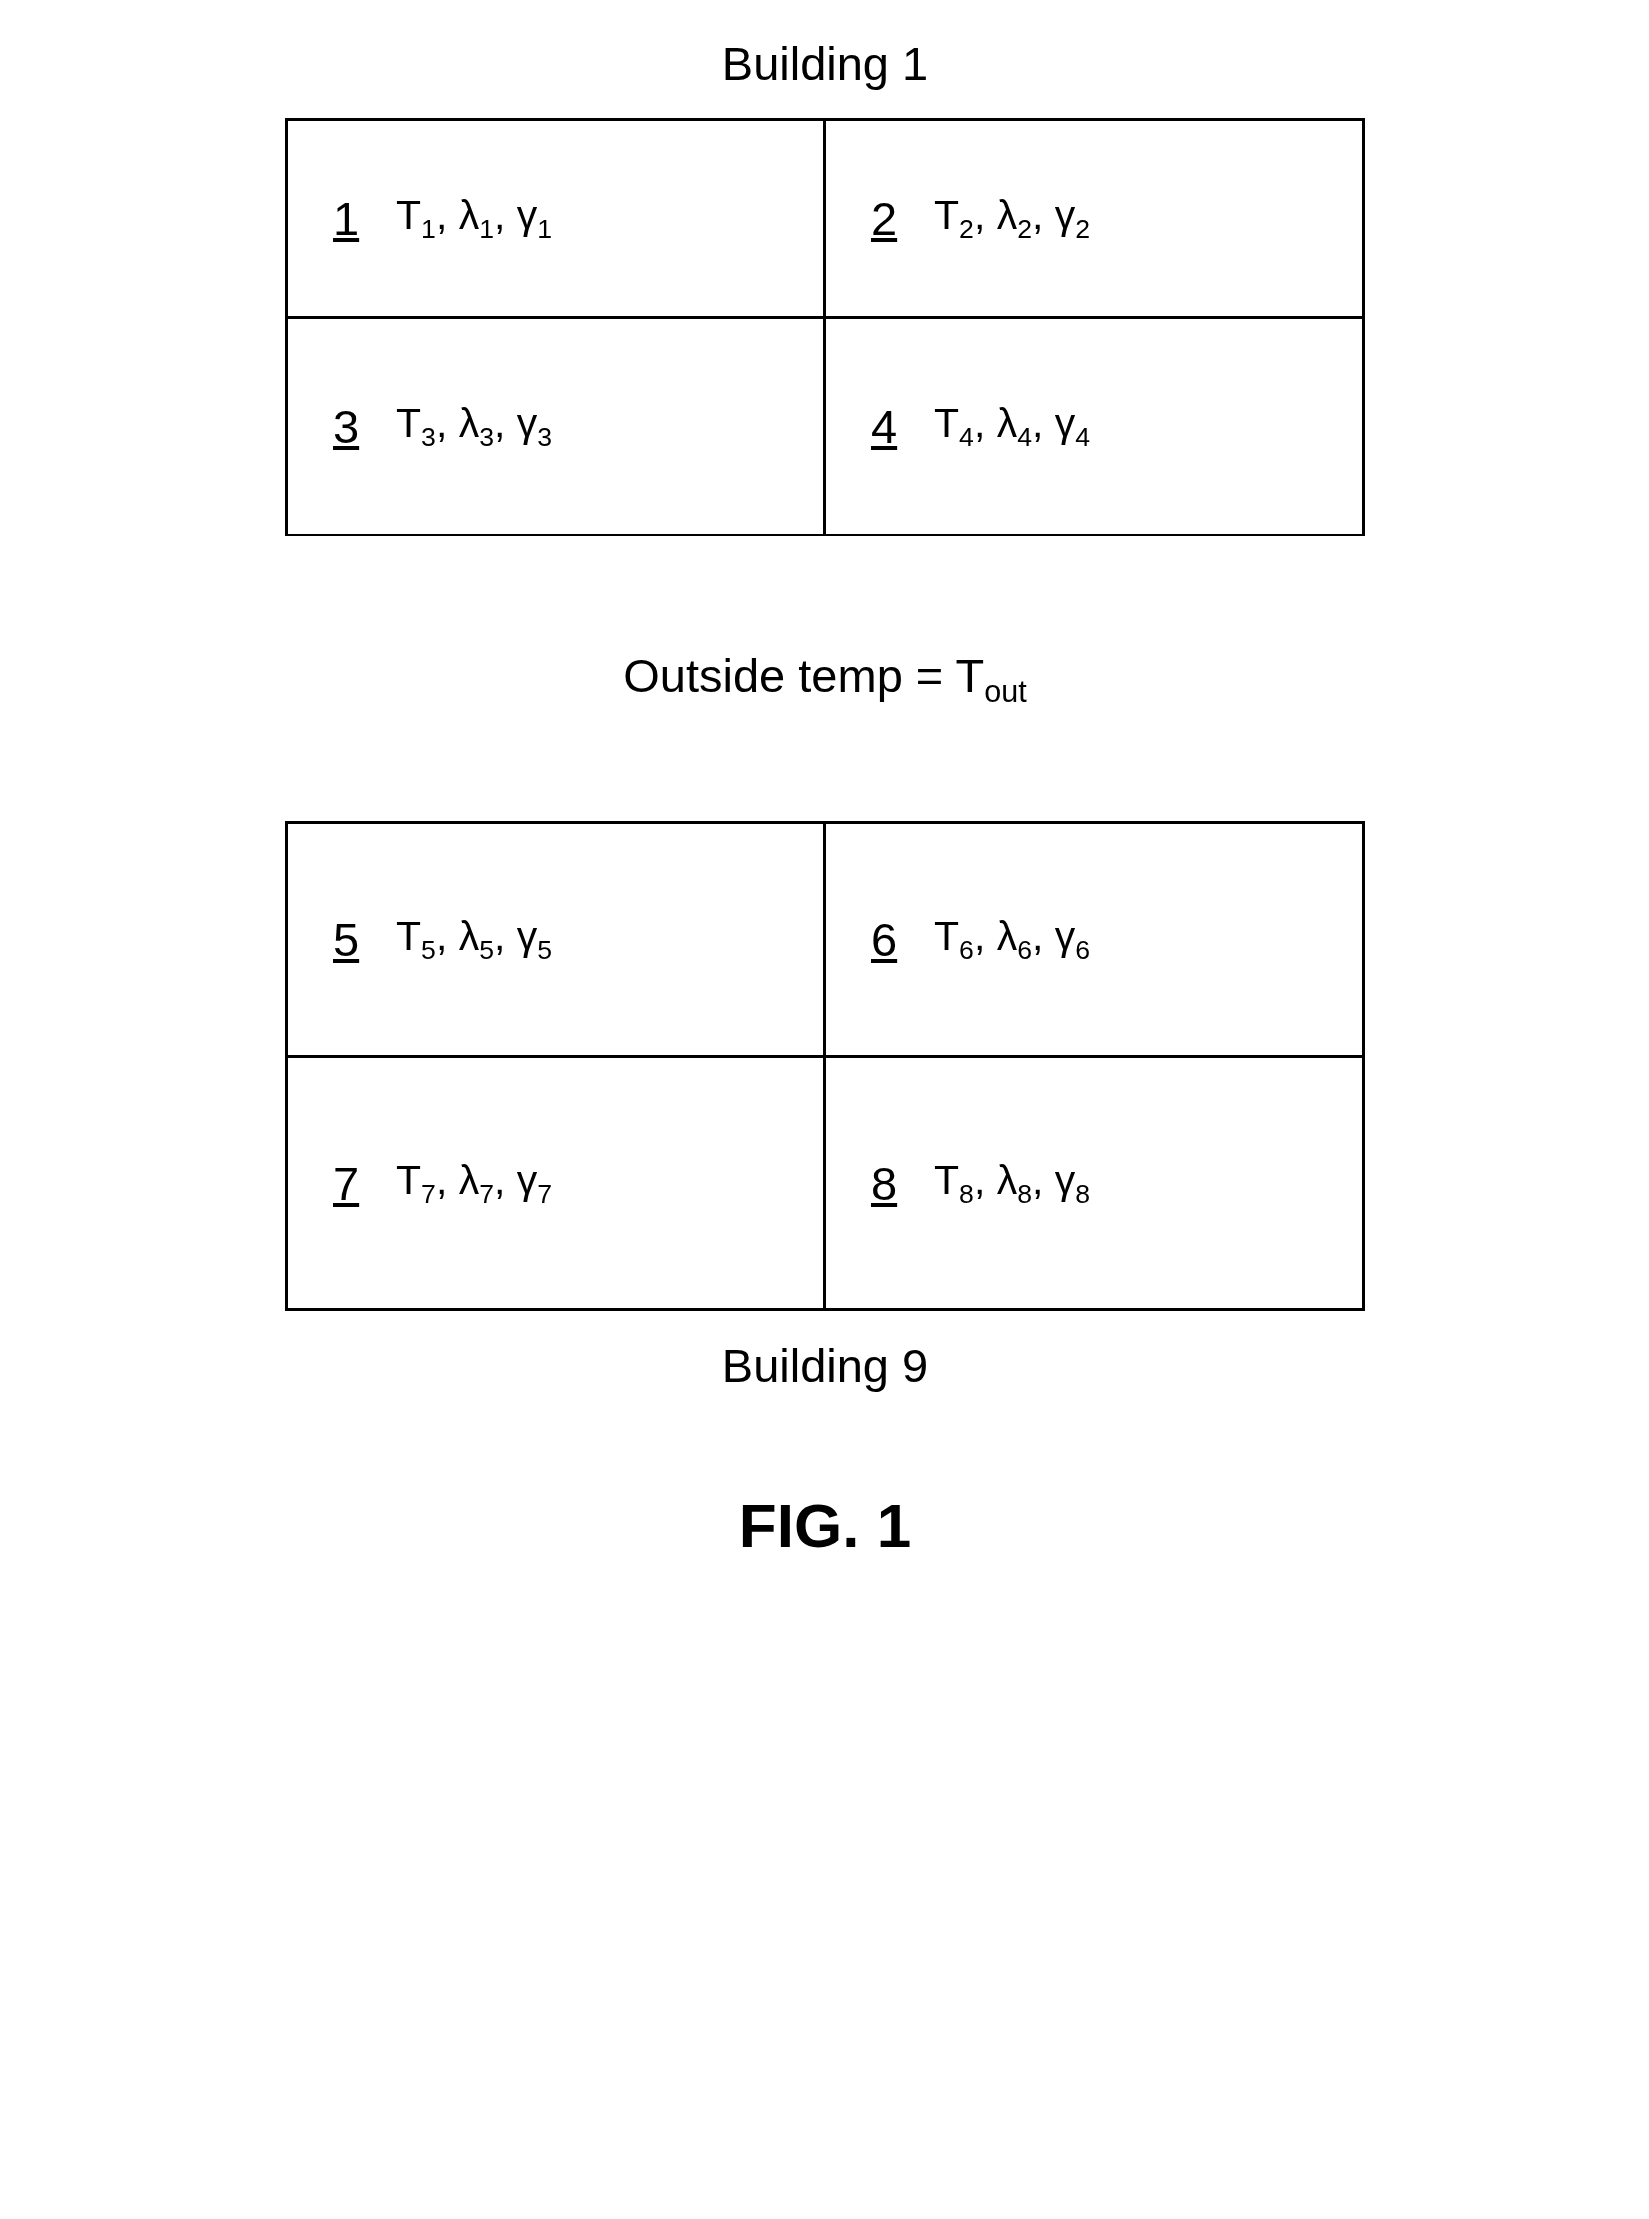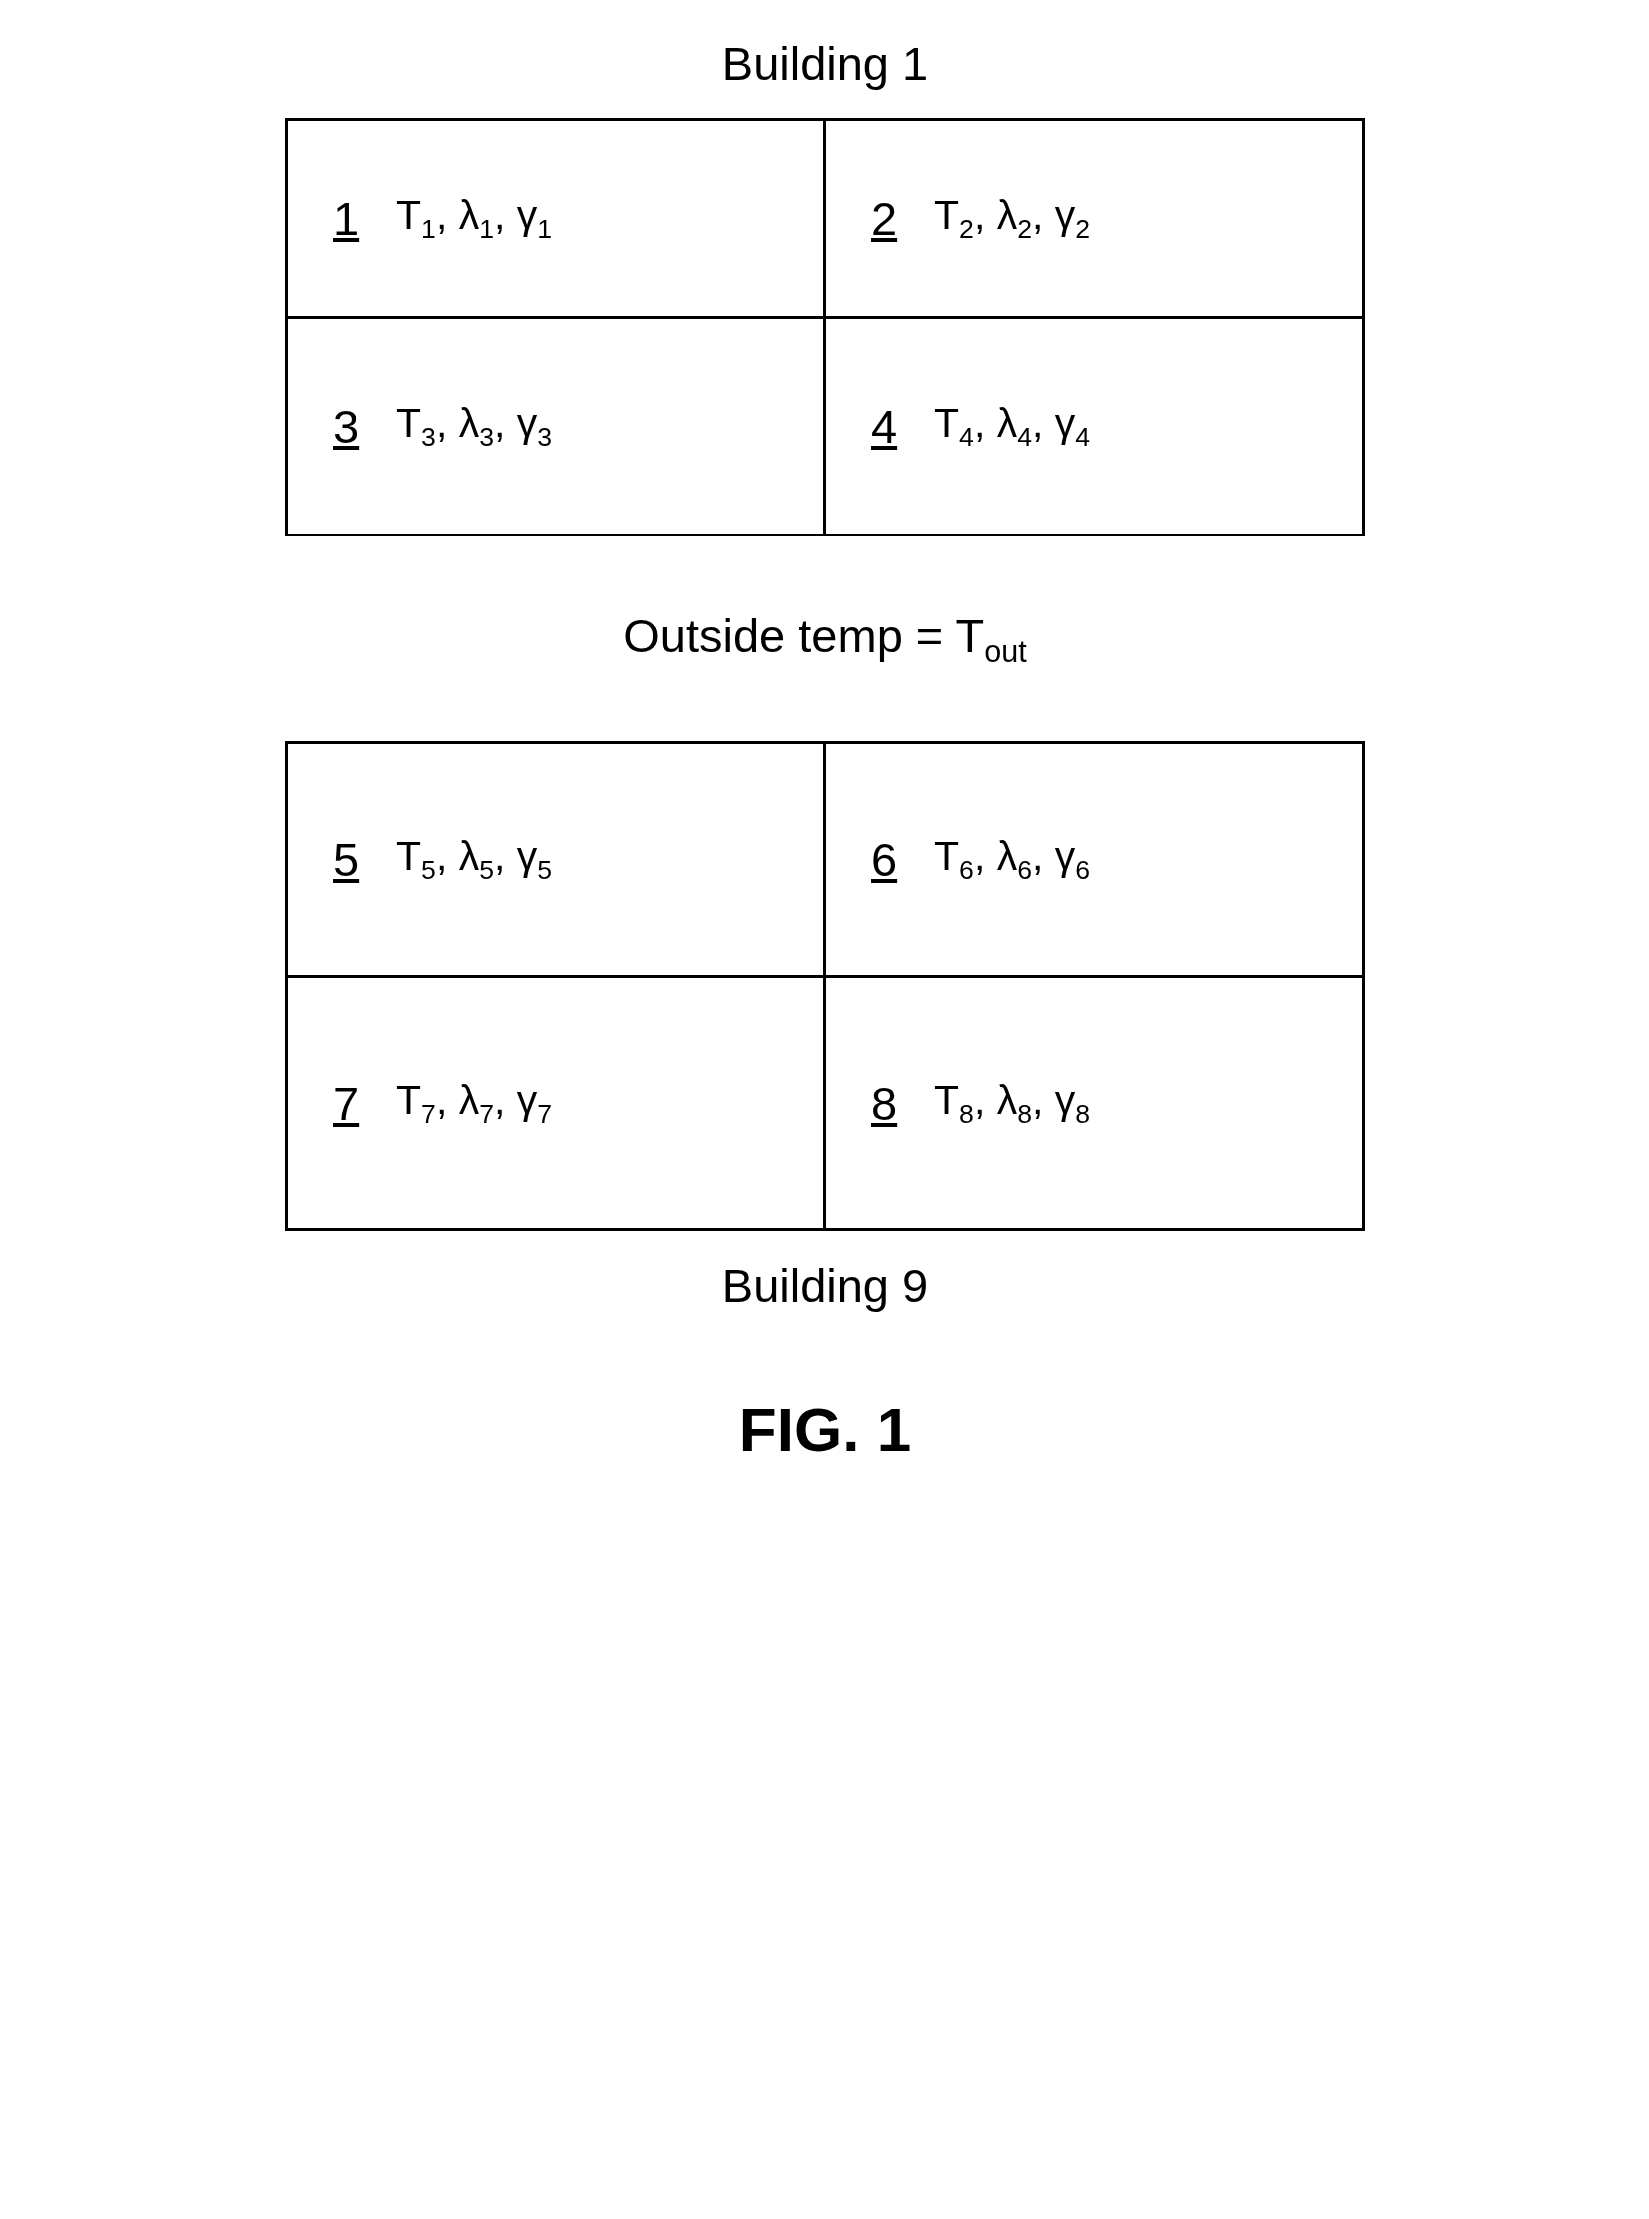--- a/index.html
+++ b/index.html
@@ -13,21 +13,21 @@
       flex-direction: column;
       align-items: center;
       padding: 36px 0;
     }
 
     .page-container {
       width: 1260px;
       display: flex;
       flex-direction: column;
       align-items: center;
-      gap: 0;
+      gap: 16px;
     }
 
     .section-title {
       font-size: 47px;
       font-family: Arial, sans-serif;
       text-align: center;
       margin-bottom: 27px;
       color: #000;
     }
 
@@ -70,21 +70,21 @@
     sub {
       font-size: 0.65em;
       vertical-align: sub;
     }
 
     .outside-temp {
       font-size: 47px;
       font-family: Arial, sans-serif;
       text-align: center;
       color: #000;
-      margin: 72px 0;
+      margin: 96px 0;
     }
 
     .fig-label {
       font-size: 62px;
       font-family: Arial, sans-serif;
       font-weight: bold;
       text-align: center;
       color: #000;
       margin-top: 54px;
     }

